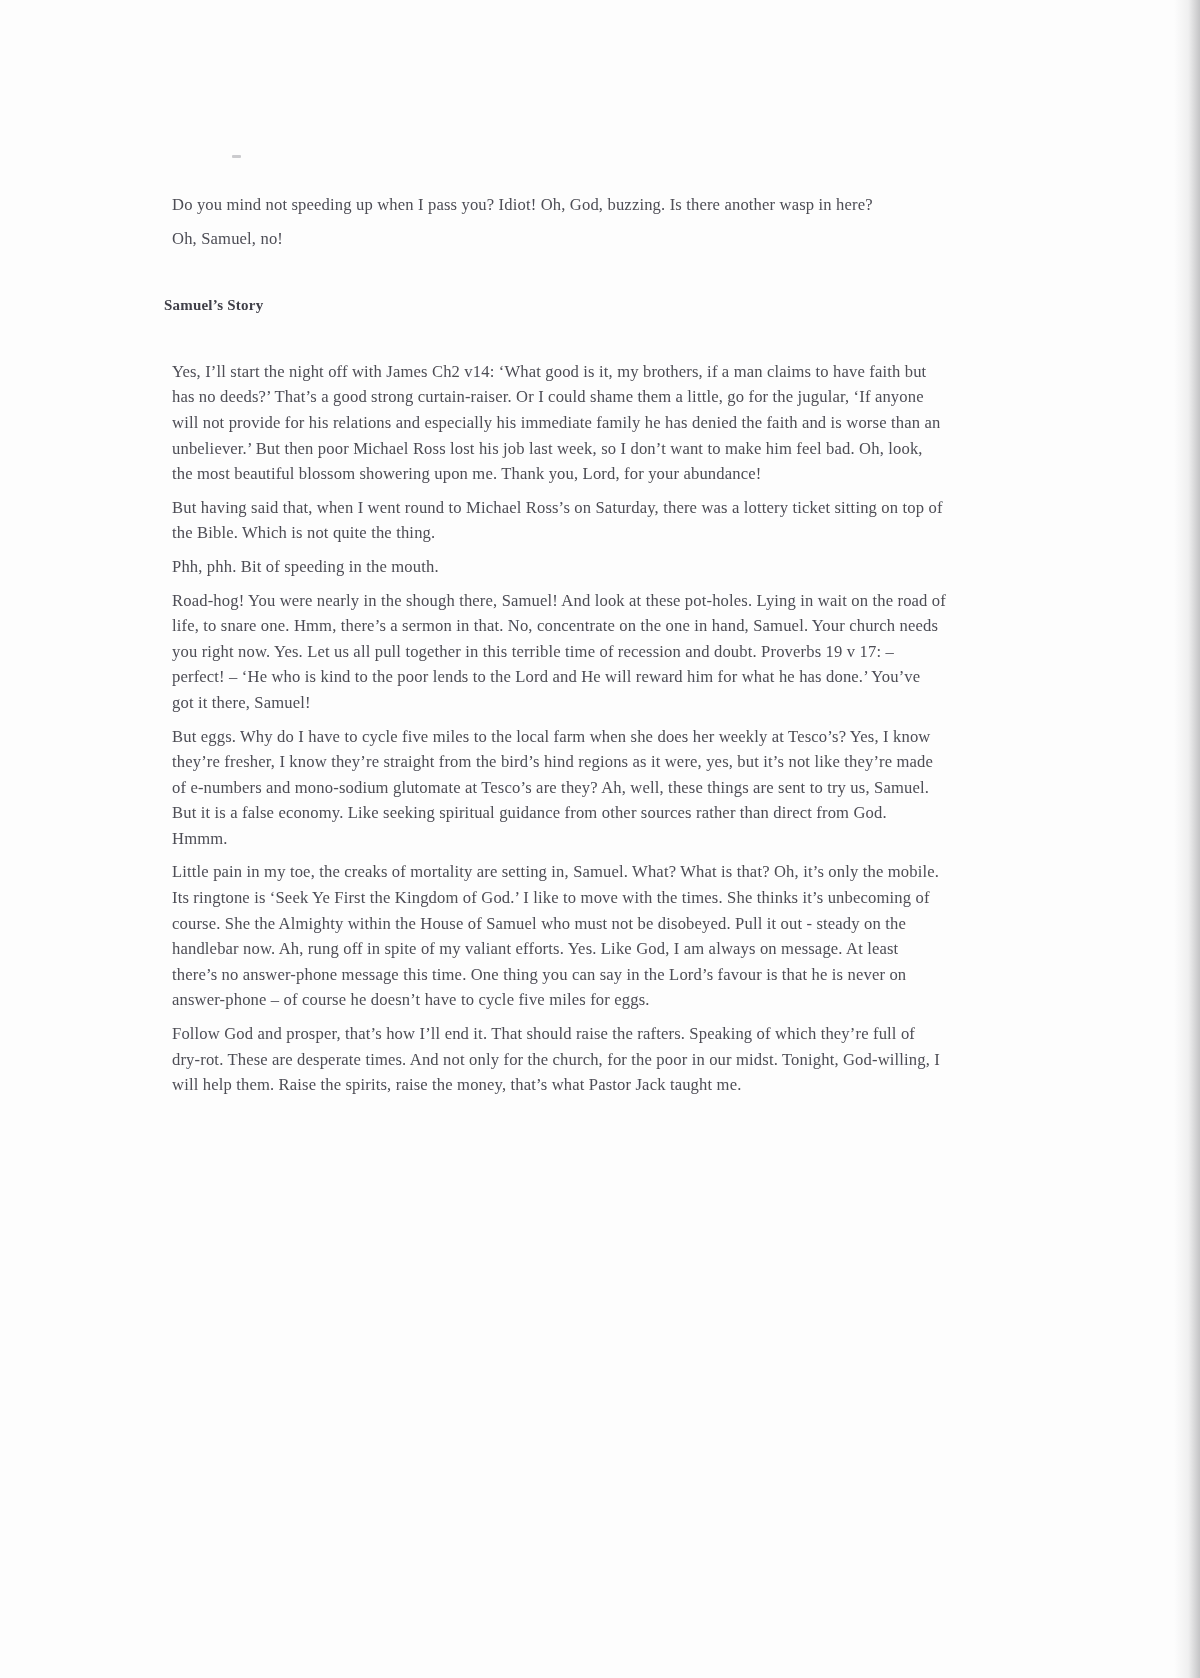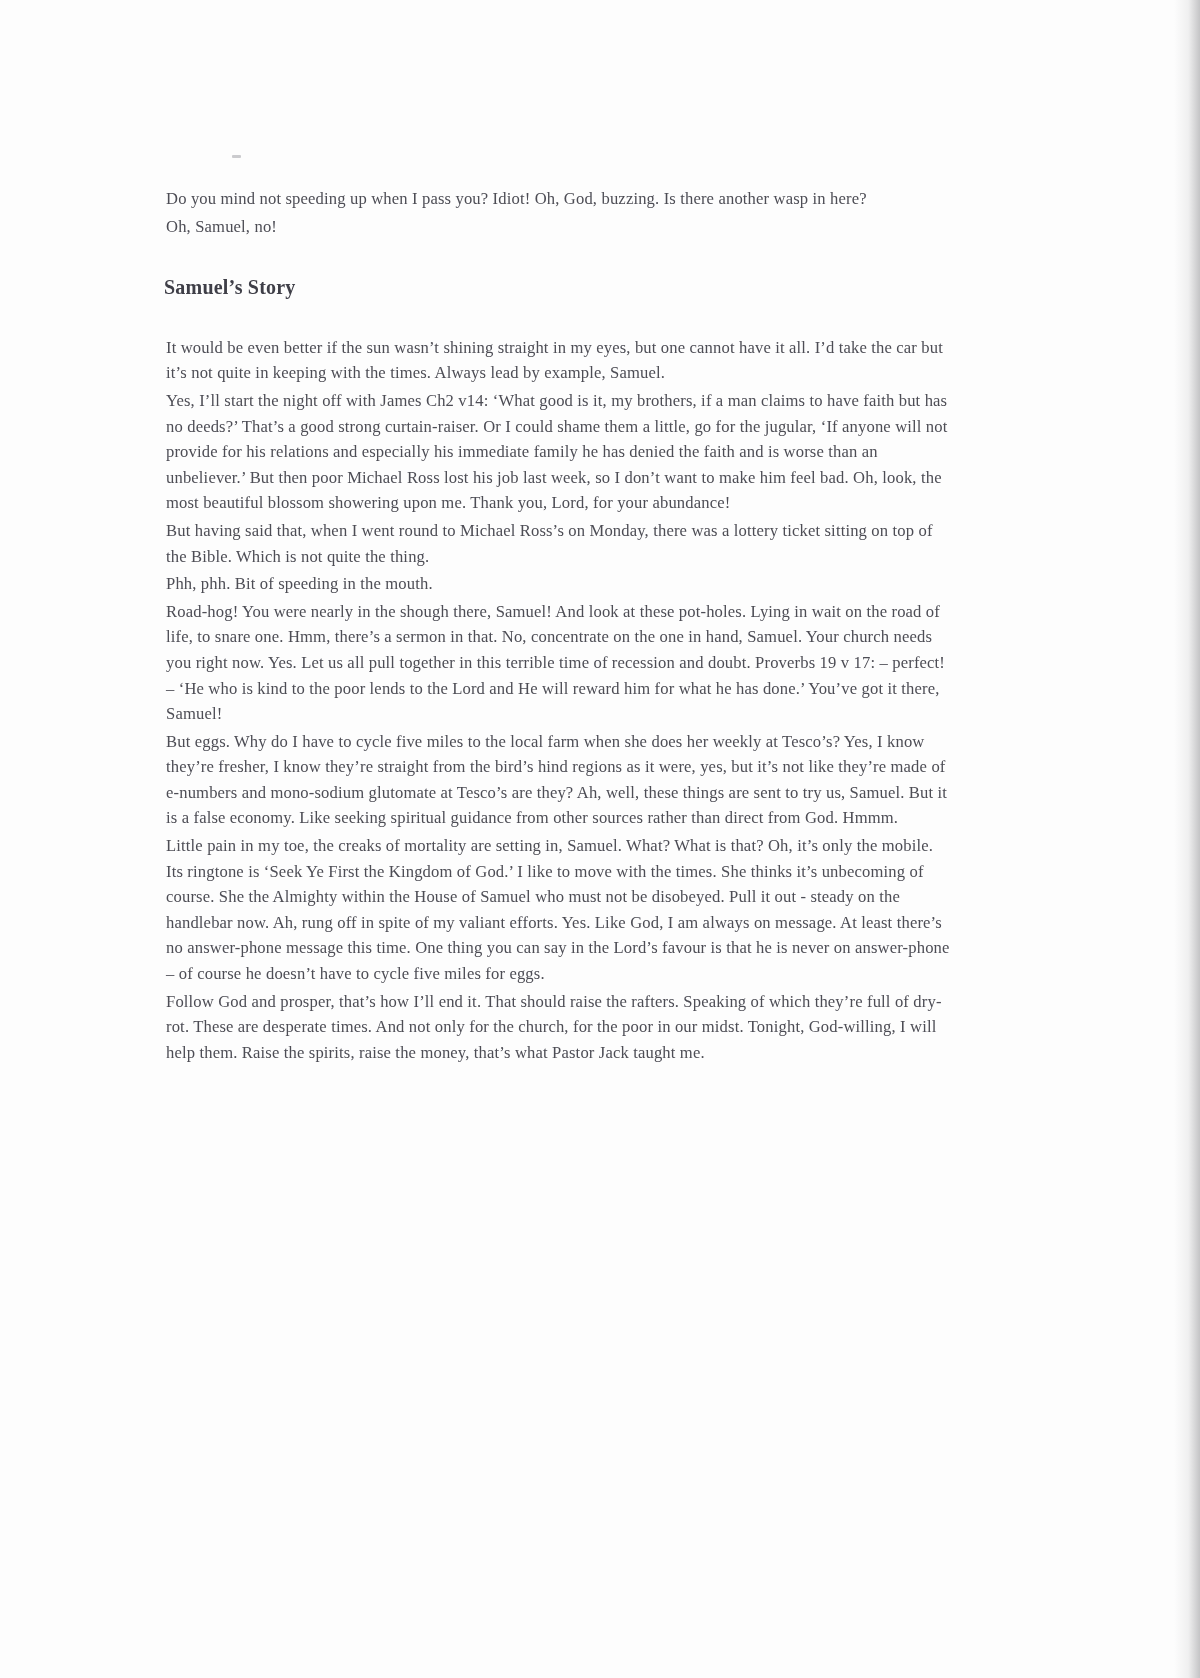--- a/index.html
+++ b/index.html
@@ -38,28 +38,28 @@
     position: absolute;
     left: 164px;
     top: 184px;
     width: 790px;
   }
   .para {
     font-family: "Liberation Serif", "DejaVu Serif", serif;
     font-size: 16.6px;
     line-height: 25.6px;
     color: #4d4d55;
-    margin: 2px;
+    margin: 8px;
     text-align: left;
     letter-spacing: .15px;
     -webkit-font-smoothing: antialiased;
   }
   .heading {
     font-family: "Liberation Serif", "DejaVu Serif", serif;
-    font-size: 20px;
+    font-size: 15px;
     line-height: 25.6px;
     font-weight: bold;
     color: #3f3f48;
     margin: 0;
     letter-spacing: .2px;
   }
   .gap-heading-before { height: 34px; }
   .gap-heading-after { height: 32px; }
 </style>
 </head>
@@ -72,23 +72,22 @@
 
   <div class="content">
 
     <p class="para">Do you mind not speeding up when I pass you?  Idiot!  Oh, God, buzzing.  Is there another wasp in here?</p>
     <p class="para">Oh, Samuel, no!</p>
 
     <div class="gap-heading-before"></div>
     <p class="heading">Samuel’s Story</p>
     <div class="gap-heading-after"></div>
 
-    <p class="para">It would be even better if the sun wasn’t shining straight in my eyes, but one cannot have it all.  I’d take the car but it’s not quite in keeping with the times.  Always lead by example, Samuel.</p>
     <p class="para">Yes, I’ll start the night off with James Ch2 v14: ‘What good is it, my brothers, if a man claims to have faith but has no deeds?’  That’s a good strong curtain-raiser.  Or I could shame them a little, go for the jugular, ‘If anyone will not provide for his relations and especially his immediate family he has denied the faith and is worse than an unbeliever.’  But then poor Michael Ross lost his job last week, so I don’t want to make him feel bad.  Oh, look, the most beautiful blossom showering upon me.  Thank you, Lord, for your abundance!</p>
-    <p class="para">But having said that, when I went round to Michael Ross’s on Monday, there was a lottery ticket sitting on top of the Bible.  Which is not quite the thing.</p>
+    <p class="para">But having said that, when I went round to Michael Ross’s on Saturday, there was a lottery ticket sitting on top of the Bible.  Which is not quite the thing.</p>
     <p class="para">Phh, phh.  Bit of speeding in the mouth.</p>
     <p class="para">Road-hog!  You were nearly in the shough there, Samuel!  And look at these pot-holes.  Lying in wait on the road of life, to snare one.  Hmm, there’s a sermon in that.  No, concentrate on the one in hand, Samuel.  Your church needs you right now.  Yes.  Let us all pull together in this terrible time of recession and doubt.  Proverbs 19 v 17: – perfect!  – ‘He who is kind to the poor lends to the Lord and He will reward him for what he has done.’  You’ve got it there, Samuel!</p>
     <p class="para">But eggs.  Why do I have to cycle five miles to the local farm when she does her weekly at Tesco’s?  Yes, I know they’re fresher, I know they’re straight from the bird’s hind regions as it were, yes, but it’s not like they’re made of e-numbers and mono-sodium glutomate at Tesco’s are they?  Ah, well, these things are sent to try us, Samuel.  But it is a false economy.  Like seeking spiritual guidance from other sources rather than direct from God.  Hmmm.</p>
     <p class="para">Little pain in my toe, the creaks of mortality are setting in, Samuel.  What?  What is that?  Oh, it’s only the mobile.  Its ringtone is ‘Seek Ye First the Kingdom of God.’  I like to move with the times.  She thinks it’s unbecoming of course.  She the Almighty within the House of Samuel who must not be disobeyed.  Pull it out - steady on the handlebar now.  Ah, rung off in spite of my valiant efforts.  Yes.  Like God, I am always on message.  At least there’s no answer-phone message this time.  One thing you can say in the Lord’s favour is that he is never on answer-phone – of course he doesn’t have to cycle five miles for eggs.</p>
     <p class="para">Follow God and prosper, that’s how I’ll end it.  That should raise the rafters.  Speaking of which they’re full of dry-rot.  These are desperate times.  And not only for the church, for the poor in our midst.  Tonight, God-willing, I will help them.  Raise the spirits, raise the money, that’s what Pastor Jack taught me.</p>
 
   </div>
 </div>
 
 </body></html>

